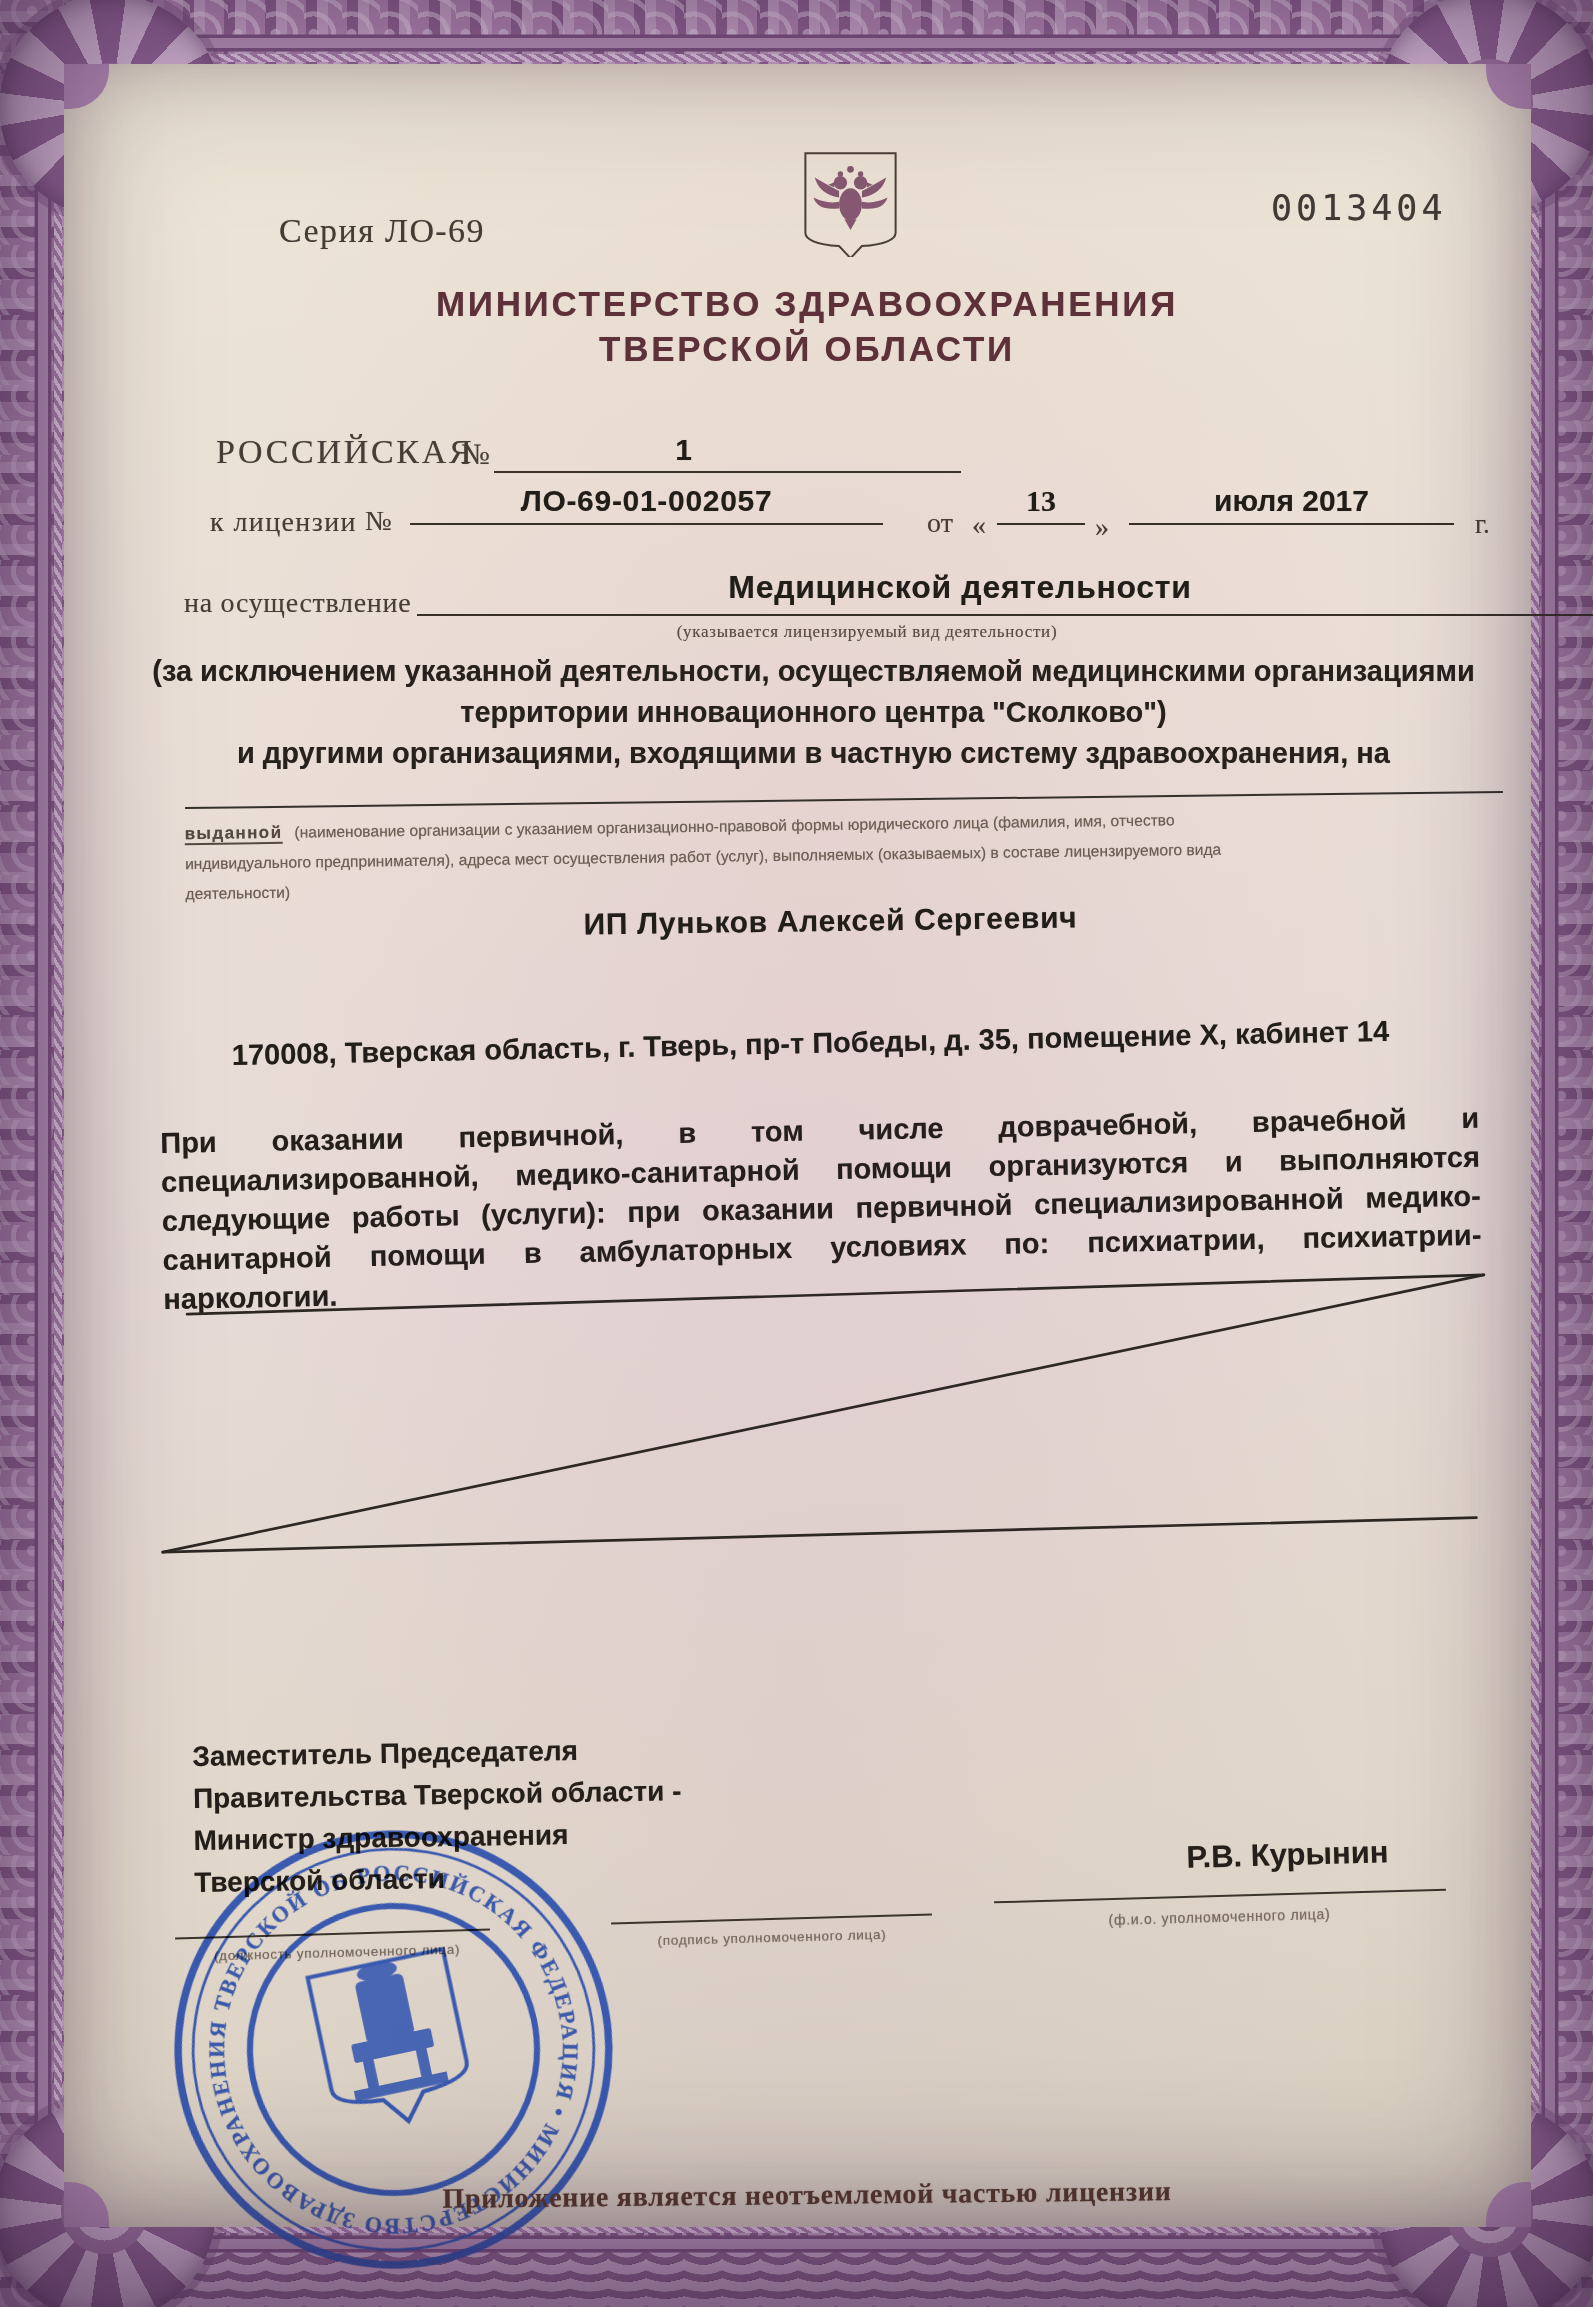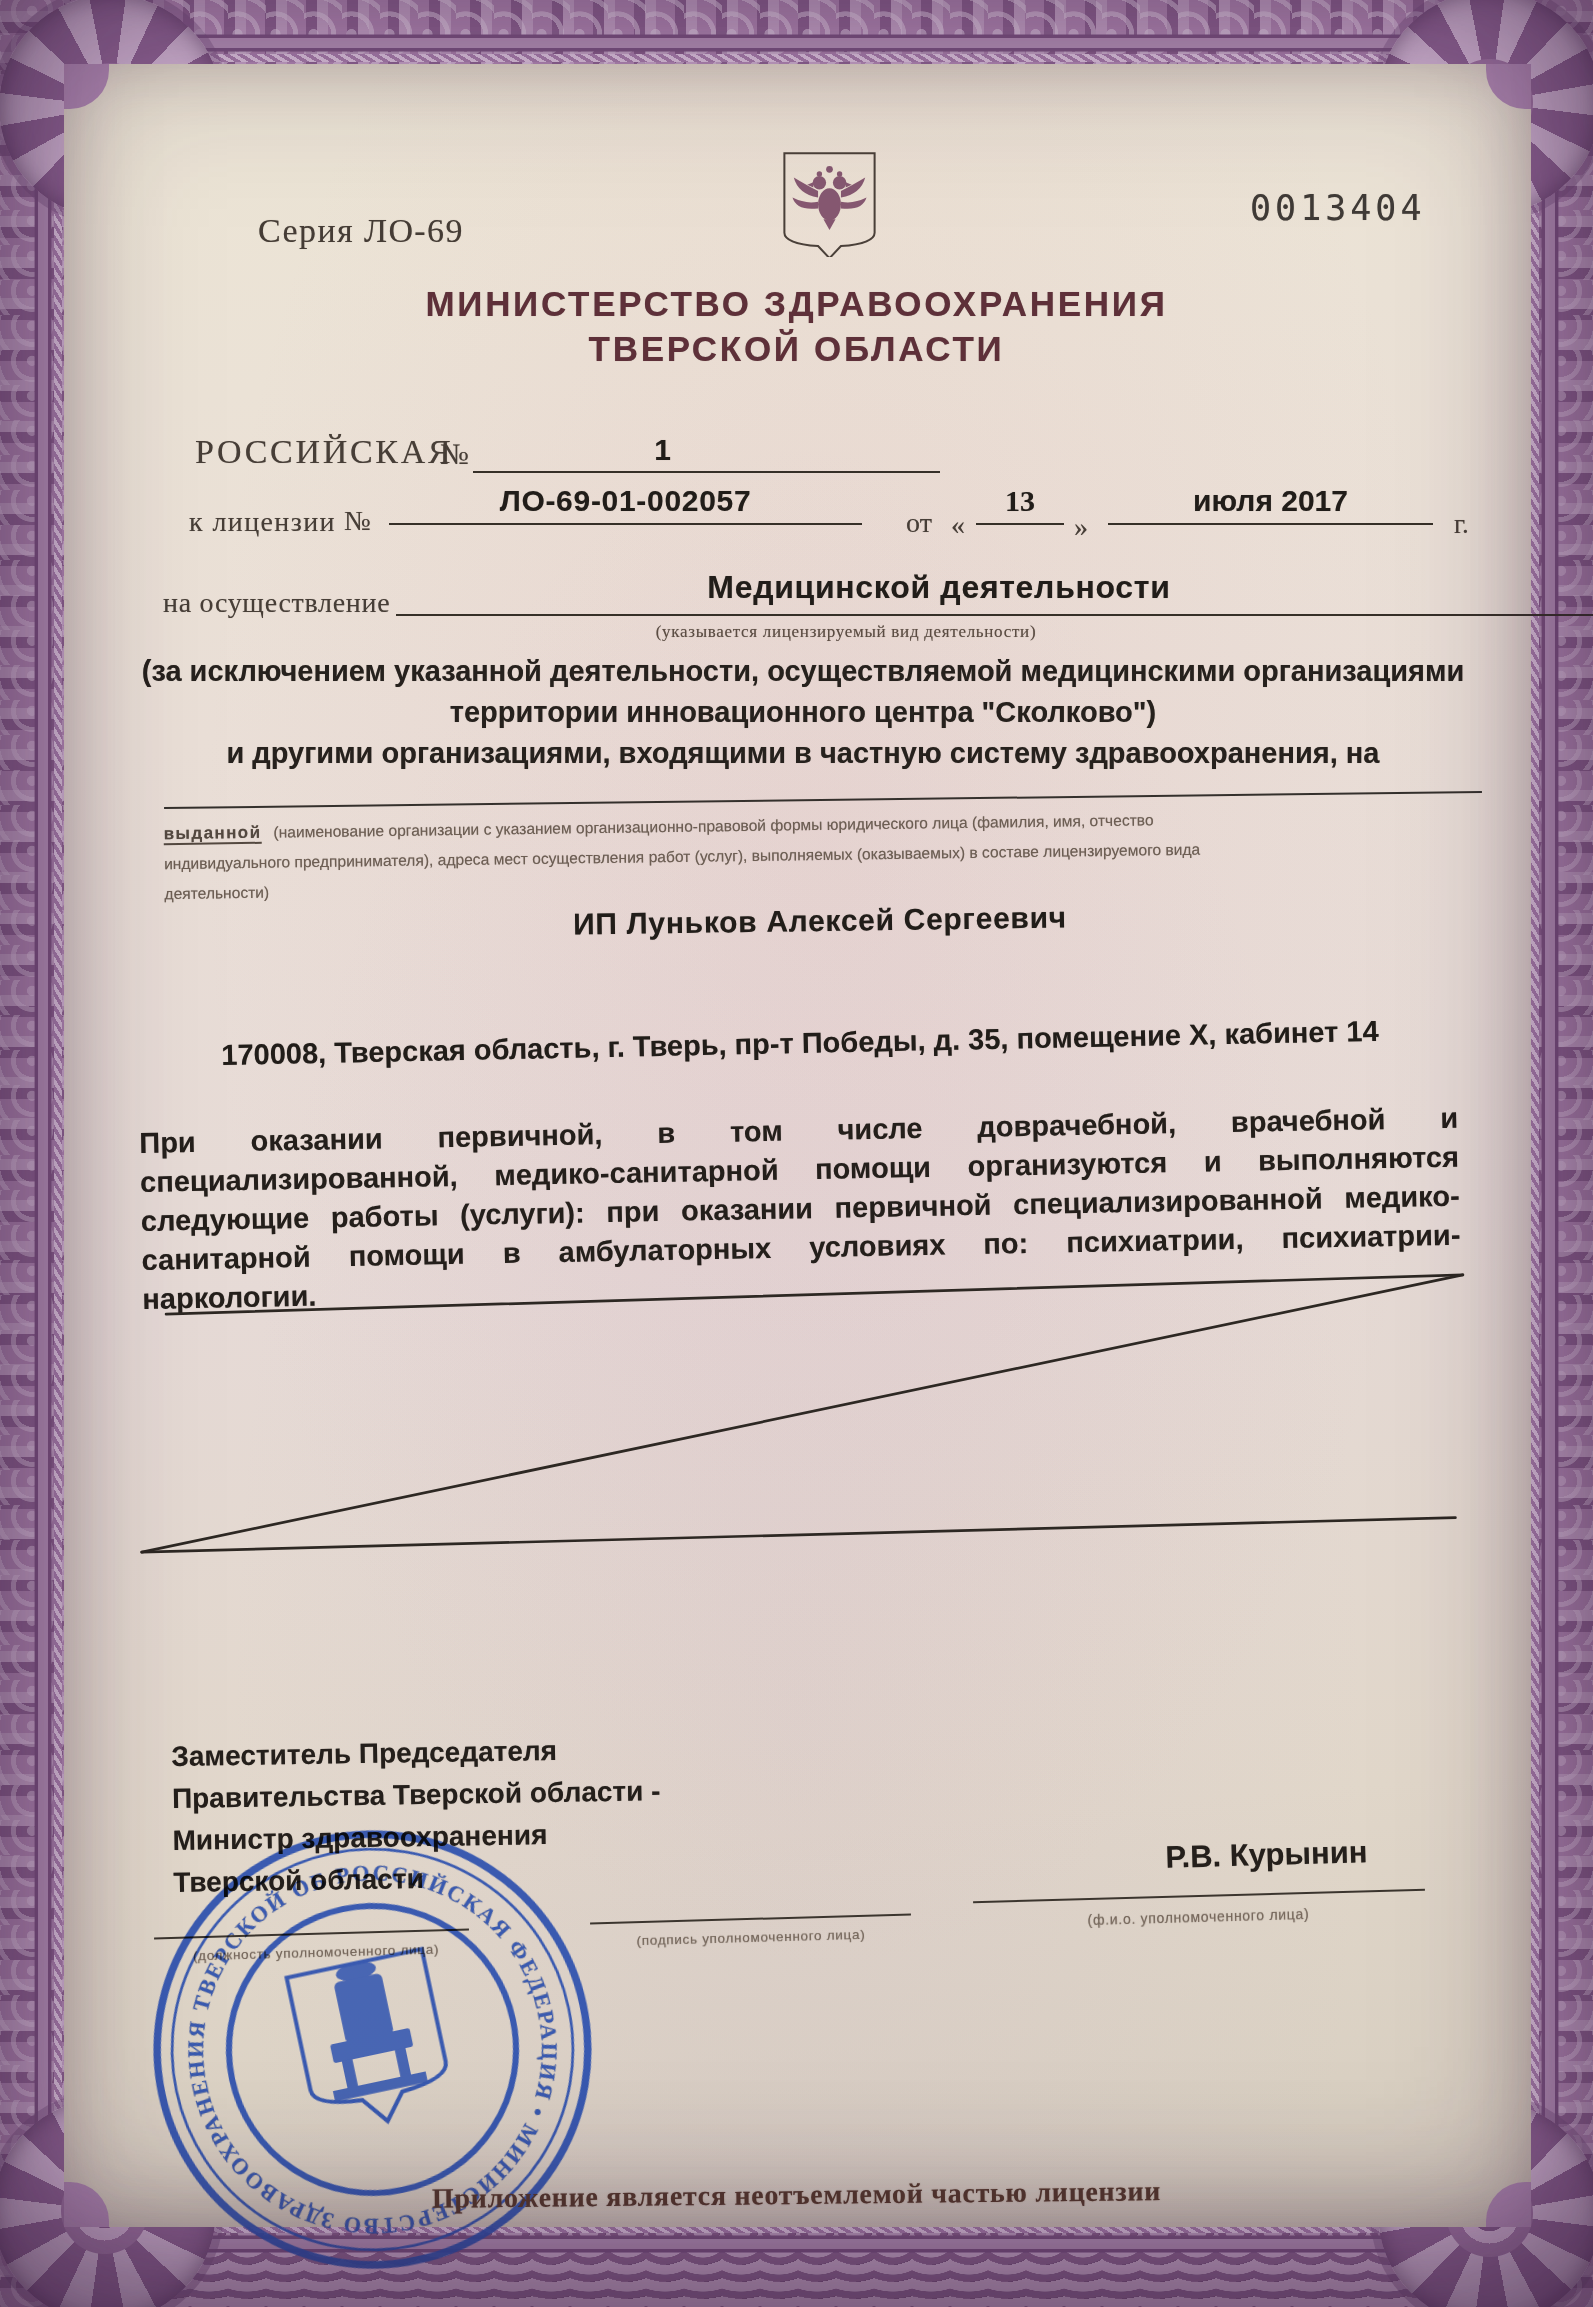--- a/index.html
+++ b/index.html
@@ -65,21 +65,21 @@
   .corner-cut { position:absolute; width:45px; height:45px; background:#b28ab5; }
   .corner-cut.tl { left:64px; top:64px; border-bottom-right-radius:39px; }
   .corner-cut.tr { right:62px; top:64px; border-bottom-left-radius:39px; }
   .corner-cut.bl { left:64px; bottom:80px; border-top-right-radius:39px; }
   .corner-cut.br { right:62px; bottom:80px; border-top-left-radius:39px; }
   .vignette { position:absolute; inset:0; z-index:60; pointer-events:none;
     box-shadow: inset 0 0 189px rgba(50,26,54,.55), inset 0 -81px 149px rgba(50,26,54,.35);
   }
   
   .content { position:absolute; inset:0; z-index:10; color:#241f1b;
-    text-shadow: 0 0 0.7px rgba(40,34,28,.40); }
+    text-shadow: 0 0 0.7px rgba(40,34,28,.40); margin-left: 21px; }
   .content > div, .content > span { position:absolute; }
   .fill  { font-weight:700; color:#211d19; }
   .uline { border-bottom:2.7px solid #363028; }
 
   #series   { left:258px; top:212px; font:400 34px "Liberation Serif",serif; color:#453c35; letter-spacing:1.4px; }
   #emblem   { left:779px; top:149px; width:101px; height:108px; }
   #formnum  { left:1250px; top:188px; font:400 35px "DejaVu Sans Mono",monospace; letter-spacing:4px; color:#403b37; }
   #ministry { left:0; right:0; top:281px; text-align:center;
     font-family:Liberation Sans, sans-serif; font-weight:700; font-size:35px; line-height:45px;
     color:#5e3039; letter-spacing:2.7px; }

